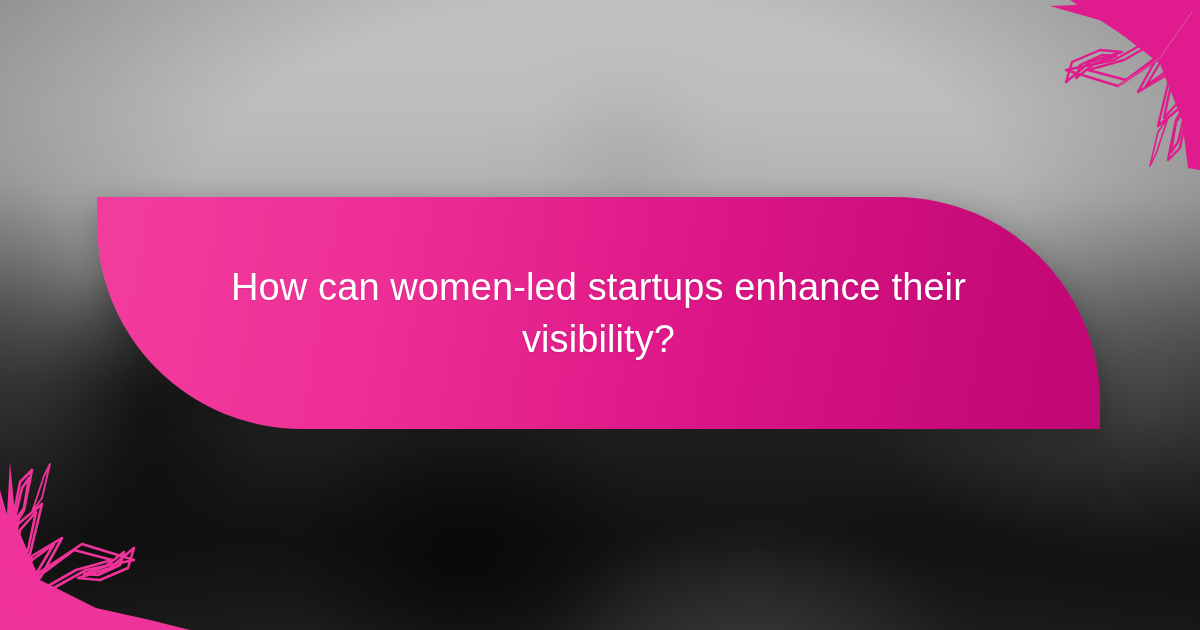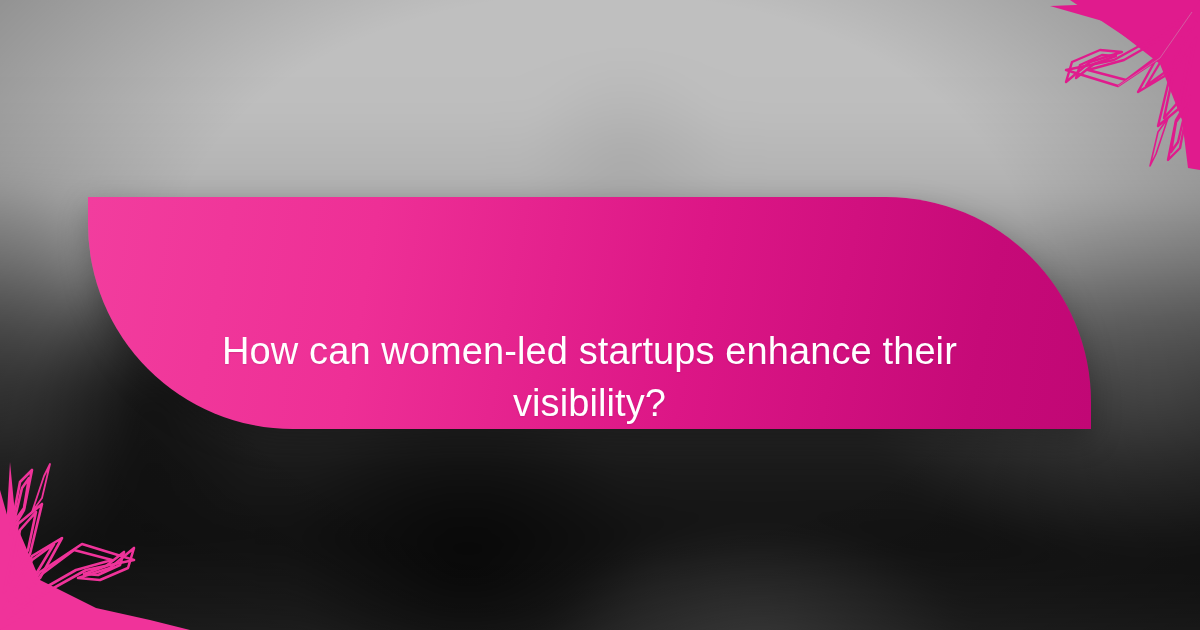--- a/index.html
+++ b/index.html
@@ -54,28 +54,28 @@
     height: 170px;
     pointer-events: none;
   }
   .corner-tr { top: 0; right: 0; }
   .corner-bl { bottom: 0; left: 0; }
   .corner svg { display: block; width: 100%; height: 100%; }
 
   
   .banner {
     position: absolute;
-    left: 88px;
+    left: 97px;
     top: 197px;
     width: 1003px;
     height: 232px;
     background: linear-gradient(100deg, #f23d9e 0%, #ee2f96 28%, #dc1686 60%, #c60a78 88%, #c10775 100%);
     border-radius: 0 205px 0 205px;
     display: flex;
-    align-items: flex-end;
+    align-items: center;
     justify-content: center;
     box-shadow: 0 10px 30px rgba(0,0,0,0.28);
   }
   .banner-title {
     color: #ffffff;
     font-size: 38px;
     line-height: 52px;
     font-weight: 400;
     text-align: center;
     letter-spacing: 0.1px;

